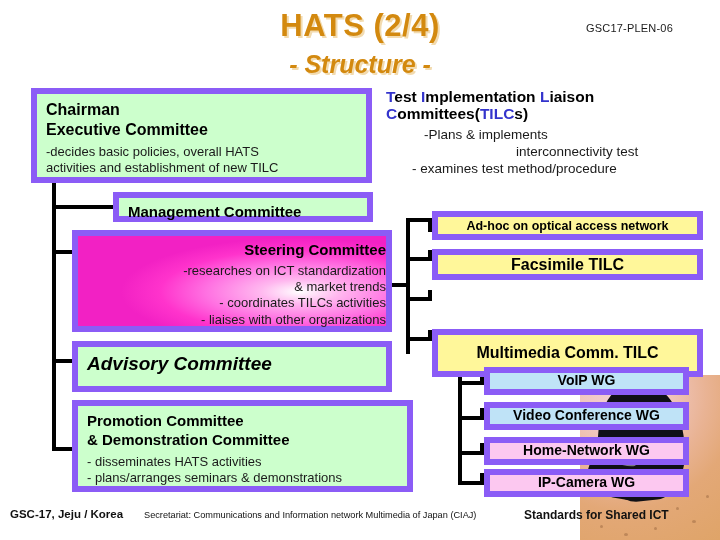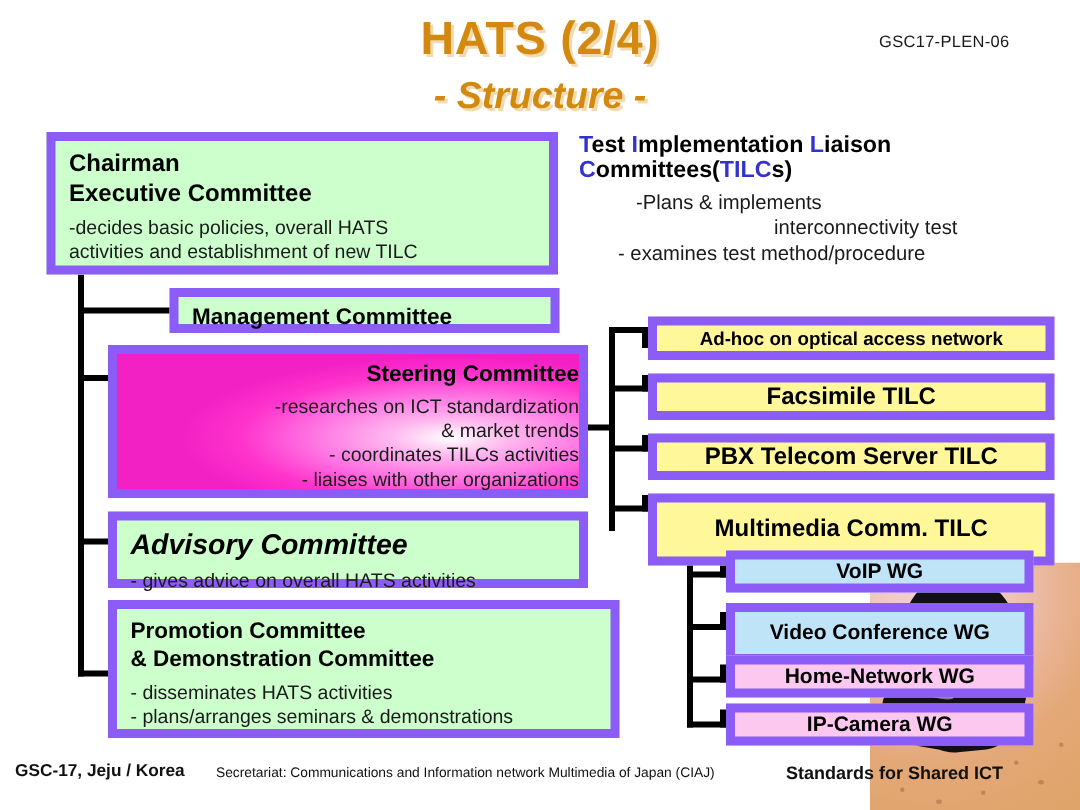--- a/index.html
+++ b/index.html
@@ -228,21 +228,20 @@
   <div class="box box-magenta" style="left:72px; top:230px; width:320px; height:102px;text-align:right;">
     <div class="hdr" style="font-size:15px; padding:6px 0 0 9px;">Steering Committee</div>
     <div class="body-txt" style="font-size:13px; padding:4px 0 0 9px;">-researches on ICT standardization</div>
     <div class="body-txt" style="font-size:13px; padding:1px 0 0 9px;"> &amp; market trends</div>
     <div class="body-txt" style="font-size:13px; padding:1px 0 0 9px;">- coordinates TILCs activities</div>
     <div class="body-txt" style="font-size:13px; padding:1px 0 0 9px;">- liaises with other organizations</div>
   </div>
 
   <div class="box box-green" style="left:72px; top:341px; width:320px; height:51px;">
     <div class="hdr" style="font-size:19px; padding:6px 0 0 9px;font-style:italic;">Advisory Committee</div>
-    <div class="body-txt" style="font-size:13px; padding:5px 0 0 9px;">- gives advice on overall HATS activities</div>
   </div>
 
   <div class="box box-green" style="left:72px; top:400px; width:341px; height:92px;">
     <div class="hdr" style="font-size:15px; padding:7px 0 0 9px;">Promotion Committee</div>
     <div class="hdr" style="font-size:15px; padding:2px 0 0 9px;"> &amp; Demonstration Committee</div>
     <div class="body-txt" style="font-size:13px; padding:5px 0 0 9px;">- disseminates HATS activities</div>
     <div class="body-txt" style="font-size:13px; padding:1px 0 0 9px;">- plans/arranges seminars &amp; demonstrations</div>
   </div>
 
   <div style="position:absolute; left:386px; top:88px; width:330px; z-index:5;">
@@ -254,33 +253,30 @@
   </div>
 
   <div class="box box-yellow" style="left:432px; top:211px; width:271px; height:29px; display:flex; align-items:center; justify-content:center;">
     <span class="hdr" style="font-size:12.5px;">Ad-hoc on optical access network</span>
   </div>
 
   <div class="box box-yellow" style="left:432px; top:249px; width:271px; height:31px; display:flex; align-items:center; justify-content:center;">
     <span class="hdr" style="font-size:16px;">Facsimile TILC</span>
   </div>
 
-  <div class="box box-yellow" style="left:432px; top:289px; width:271px; height:31px; display:flex; align-items:center; justify-content:center;">
-    <span class="hdr" style="font-size:16px;">PBX Telecom Server TILC</span>
-  </div>
 
   <div class="box box-yellow" style="left:432px; top:329px; width:271px; height:48px; display:flex; align-items:center; justify-content:center;">
     <span class="hdr" style="font-size:16px;">Multimedia Comm. TILC</span>
   </div>
 
   <div class="box box-blue" style="left:484px; top:367px; width:205px; height:28px; display:flex; align-items:center; justify-content:center;">
     <span class="hdr" style="font-size:14px;">VoIP WG</span>
   </div>
 
-  <div class="box box-blue" style="left:484px; top:402px; width:205px; height:40px; display:flex; align-items:center; justify-content:center;">
+  <div class="box box-blue" style="left:484px; top:402px; width:205px; height:28px; display:flex; align-items:center; justify-content:center;">
     <span class="hdr" style="font-size:14px;">Video Conference WG</span>
   </div>
 
   <div class="box box-pink" style="left:484px; top:437px; width:205px; height:28px; display:flex; align-items:center; justify-content:center;">
     <span class="hdr" style="font-size:14px;">Home-Network WG</span>
   </div>
 
   <div class="box box-pink" style="left:484px; top:469px; width:205px; height:28px; display:flex; align-items:center; justify-content:center;">
     <span class="hdr" style="font-size:14px;">IP-Camera WG</span>
   </div>

